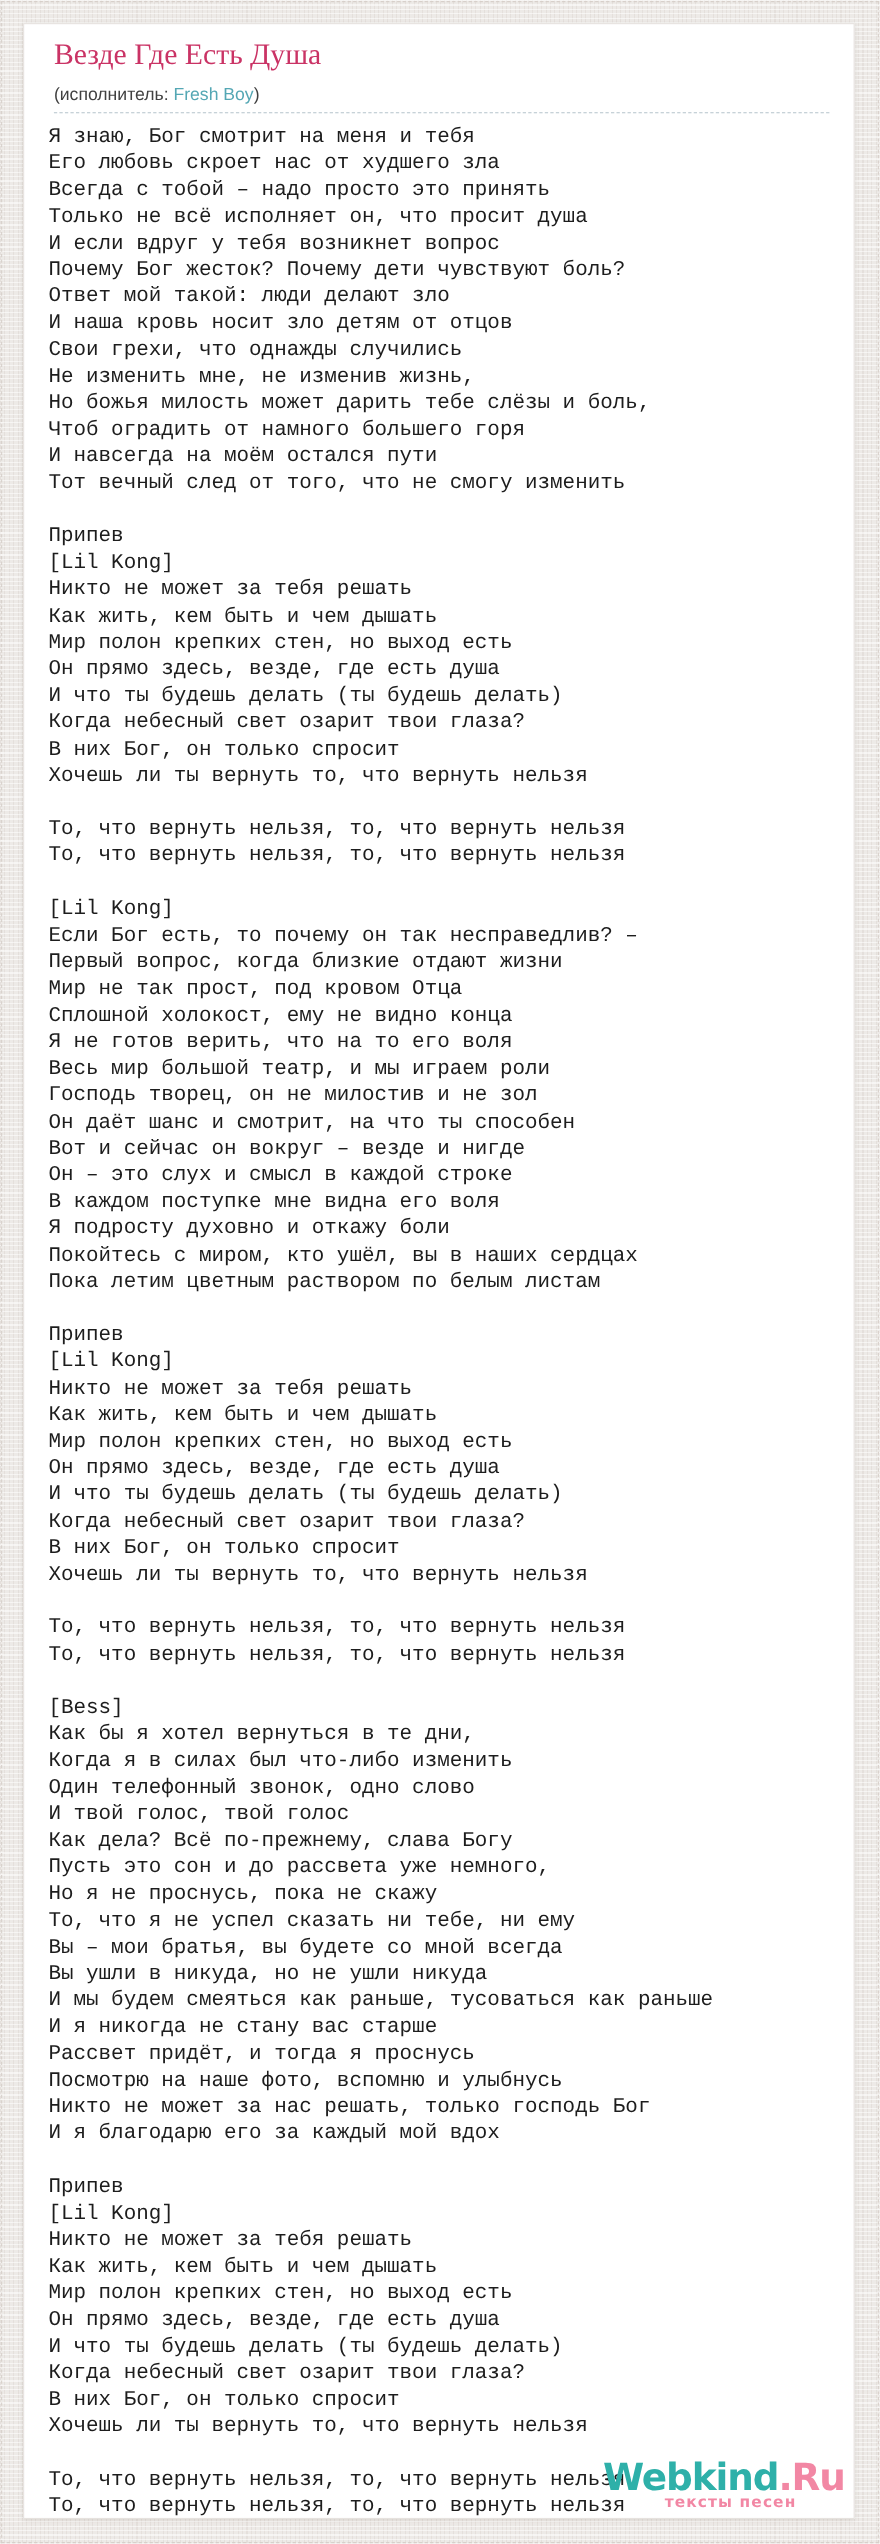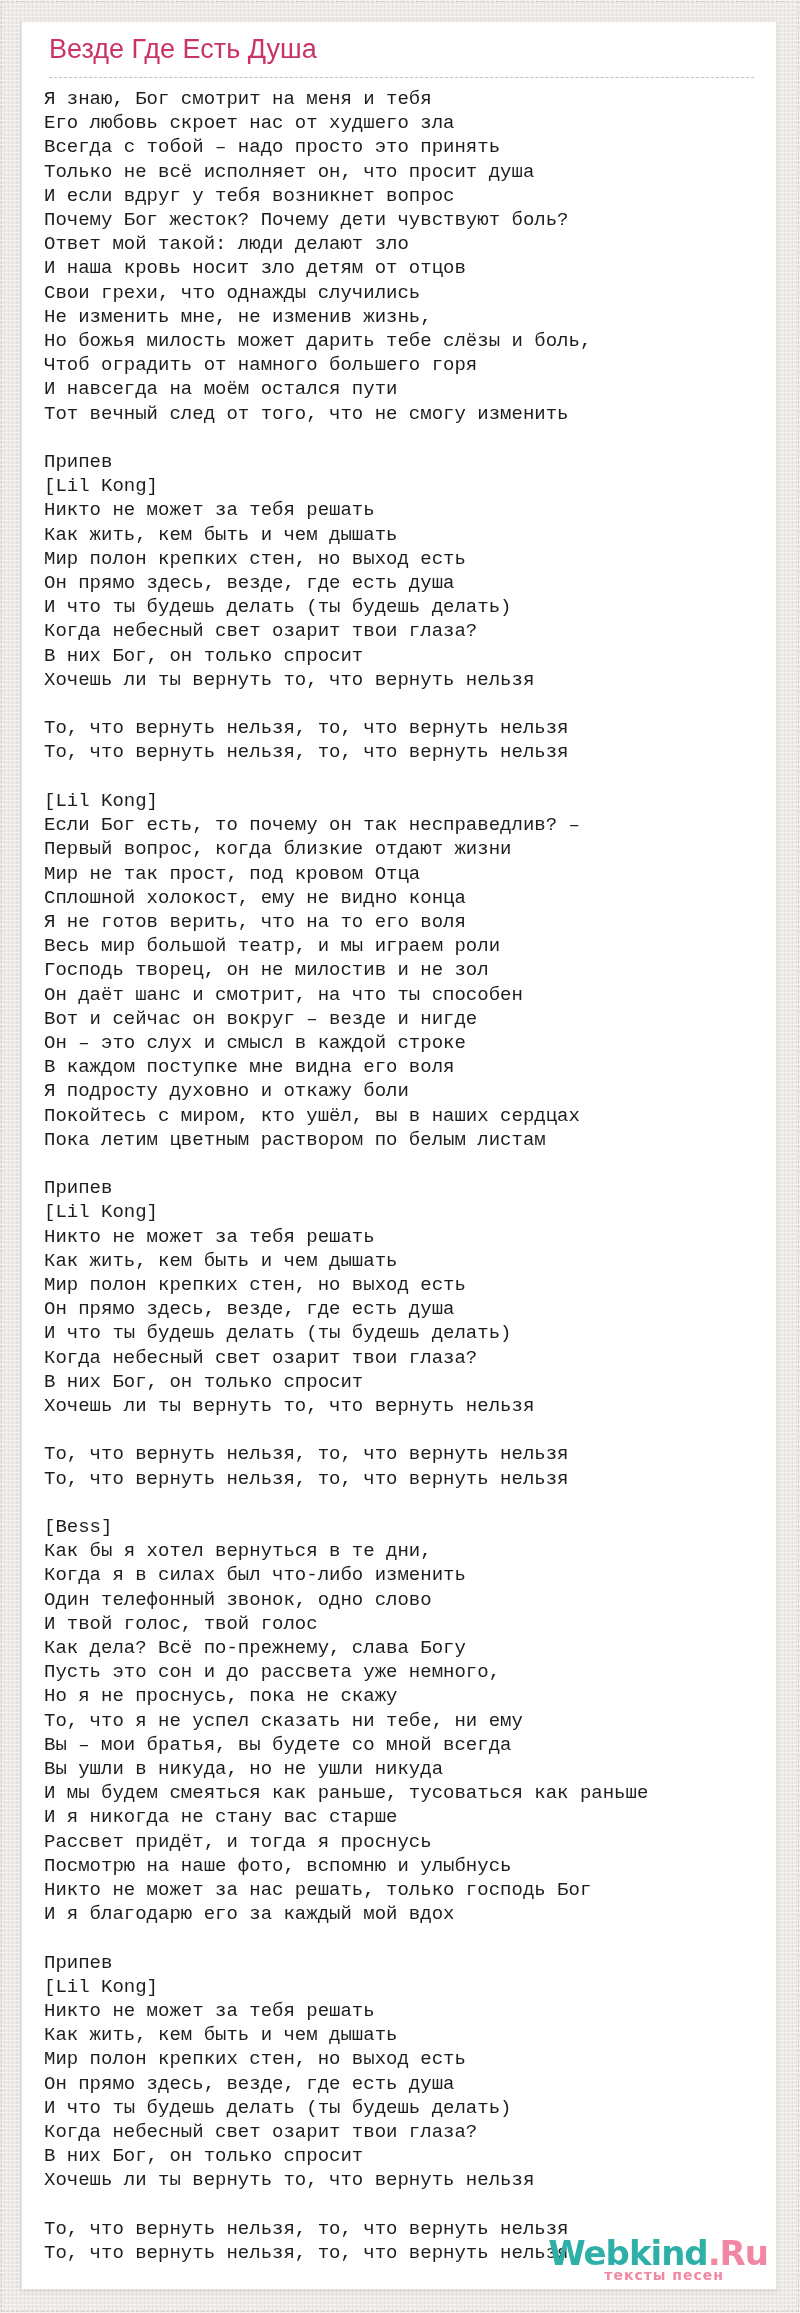--- a/index.html
+++ b/index.html
@@ -18,21 +18,21 @@
     position:absolute;left:21px;top:21px;width:756px;height:2269px;
     background:#ffffff;border:1px solid #e6e2de;
     box-shadow:0 1px 4px rgba(120,110,100,.18);
     box-sizing:border-box;
     padding:0 22px;
   }
   .title{
     margin:11px 0 12px 5px;
     font-size:27px;font-weight:normal;line-height:32px;
     color:#ca3365;
-    font-family:Liberation Sans, sans-serif;
+    font-family:Liberation Serif, serif;
   }
   .artist-line{
     margin:2px 0 0 5px;
     font-size:16px;line-height:20px;color:#404040;
   }
   .artist-link{color:#54a7b4;text-decoration:none;cursor:pointer;}
   .divider{
     margin:5px 0 0 5px;height:0;
     border-bottom:1px dashed #b5c3cb;
   }
@@ -59,19 +59,20 @@
     font-size:14px;font-weight:bold;color:#f287a4;letter-spacing:1px;
   }
 </style>
 </head>
 <body>
 
 <div class="page-frame"></div>
 
 <div class="card">
   <h1 class="title">Везде Где Есть Душа</h1>
+  <div class="artist-line"><span>(исполнитель: </span><a class="artist-link">Fresh Boy</a><span>)</span></div>
   <div class="divider"></div>
   <div class="lyrics"><div class="lyric-line">Я знаю, Бог смотрит на меня и тебя</div><div class="lyric-line">Его любовь скроет нас от худшего зла</div><div class="lyric-line">Всегда с тобой – надо просто это принять</div><div class="lyric-line">Только не всё исполняет он, что просит душа</div><div class="lyric-line">И если вдруг у тебя возникнет вопрос</div><div class="lyric-line">Почему Бог жесток? Почему дети чувствуют боль?</div><div class="lyric-line">Ответ мой такой: люди делают зло</div><div class="lyric-line">И наша кровь носит зло детям от отцов</div><div class="lyric-line">Свои грехи, что однажды случились</div><div class="lyric-line">Не изменить мне, не изменив жизнь,</div><div class="lyric-line">Но божья милость может дарить тебе слёзы и боль,</div><div class="lyric-line">Чтоб оградить от намного большего горя</div><div class="lyric-line">И навсегда на моём остался пути</div><div class="lyric-line">Тот вечный след от того, что не смогу изменить</div><div class="lyric-line">&nbsp;</div><div class="lyric-line">Припев</div><div class="lyric-line">[Lil Kong]</div><div class="lyric-line">Никто не может за тебя решать</div><div class="lyric-line">Как жить, кем быть и чем дышать</div><div class="lyric-line">Мир полон крепких стен, но выход есть</div><div class="lyric-line">Он прямо здесь, везде, где есть душа</div><div class="lyric-line">И что ты будешь делать (ты будешь делать)</div><div class="lyric-line">Когда небесный свет озарит твои глаза?</div><div class="lyric-line">В них Бог, он только спросит</div><div class="lyric-line">Хочешь ли ты вернуть то, что вернуть нельзя</div><div class="lyric-line">&nbsp;</div><div class="lyric-line">То, что вернуть нельзя, то, что вернуть нельзя</div><div class="lyric-line">То, что вернуть нельзя, то, что вернуть нельзя</div><div class="lyric-line">&nbsp;</div><div class="lyric-line">[Lil Kong]</div><div class="lyric-line">Если Бог есть, то почему он так несправедлив? –</div><div class="lyric-line">Первый вопрос, когда близкие отдают жизни</div><div class="lyric-line">Мир не так прост, под кровом Отца</div><div class="lyric-line">Сплошной холокост, ему не видно конца</div><div class="lyric-line">Я не готов верить, что на то его воля</div><div class="lyric-line">Весь мир большой театр, и мы играем роли</div><div class="lyric-line">Господь творец, он не милостив и не зол</div><div class="lyric-line">Он даёт шанс и смотрит, на что ты способен</div><div class="lyric-line">Вот и сейчас он вокруг – везде и нигде</div><div class="lyric-line">Он – это слух и смысл в каждой строке</div><div class="lyric-line">В каждом поступке мне видна его воля</div><div class="lyric-line">Я подросту духовно и откажу боли</div><div class="lyric-line">Покойтесь с миром, кто ушёл, вы в наших сердцах</div><div class="lyric-line">Пока летим цветным раствором по белым листам</div><div class="lyric-line">&nbsp;</div><div class="lyric-line">Припев</div><div class="lyric-line">[Lil Kong]</div><div class="lyric-line">Никто не может за тебя решать</div><div class="lyric-line">Как жить, кем быть и чем дышать</div><div class="lyric-line">Мир полон крепких стен, но выход есть</div><div class="lyric-line">Он прямо здесь, везде, где есть душа</div><div class="lyric-line">И что ты будешь делать (ты будешь делать)</div><div class="lyric-line">Когда небесный свет озарит твои глаза?</div><div class="lyric-line">В них Бог, он только спросит</div><div class="lyric-line">Хочешь ли ты вернуть то, что вернуть нельзя</div><div class="lyric-line">&nbsp;</div><div class="lyric-line">То, что вернуть нельзя, то, что вернуть нельзя</div><div class="lyric-line">То, что вернуть нельзя, то, что вернуть нельзя</div><div class="lyric-line">&nbsp;</div><div class="lyric-line">[Bess]</div><div class="lyric-line">Как бы я хотел вернуться в те дни,</div><div class="lyric-line">Когда я в силах был что-либо изменить</div><div class="lyric-line">Один телефонный звонок, одно слово</div><div class="lyric-line">И твой голос, твой голос</div><div class="lyric-line">Как дела? Всё по-прежнему, слава Богу</div><div class="lyric-line">Пусть это сон и до рассвета уже немного,</div><div class="lyric-line">Но я не проснусь, пока не скажу</div><div class="lyric-line">То, что я не успел сказать ни тебе, ни ему</div><div class="lyric-line">Вы – мои братья, вы будете со мной всегда</div><div class="lyric-line">Вы ушли в никуда, но не ушли никуда</div><div class="lyric-line">И мы будем смеяться как раньше, тусоваться как раньше</div><div class="lyric-line">И я никогда не стану вас старше</div><div class="lyric-line">Рассвет придёт, и тогда я проснусь</div><div class="lyric-line">Посмотрю на наше фото, вспомню и улыбнусь</div><div class="lyric-line">Никто не может за нас решать, только господь Бог</div><div class="lyric-line">И я благодарю его за каждый мой вдох</div><div class="lyric-line">&nbsp;</div><div class="lyric-line">Припев</div><div class="lyric-line">[Lil Kong]</div><div class="lyric-line">Никто не может за тебя решать</div><div class="lyric-line">Как жить, кем быть и чем дышать</div><div class="lyric-line">Мир полон крепких стен, но выход есть</div><div class="lyric-line">Он прямо здесь, везде, где есть душа</div><div class="lyric-line">И что ты будешь делать (ты будешь делать)</div><div class="lyric-line">Когда небесный свет озарит твои глаза?</div><div class="lyric-line">В них Бог, он только спросит</div><div class="lyric-line">Хочешь ли ты вернуть то, что вернуть нельзя</div><div class="lyric-line">&nbsp;</div><div class="lyric-line">То, что вернуть нельзя, то, что вернуть нельзя</div><div class="lyric-line">То, что вернуть нельзя, то, что вернуть нельзя</div></div>
   <div class="logo">
     <span class="logo-main"><span class="logo-brand">Webkind</span><span class="logo-tld">.Ru</span></span>
     <span class="logo-tagline">тексты песен</span>
   </div>
 </div>
 
 </body></html>

